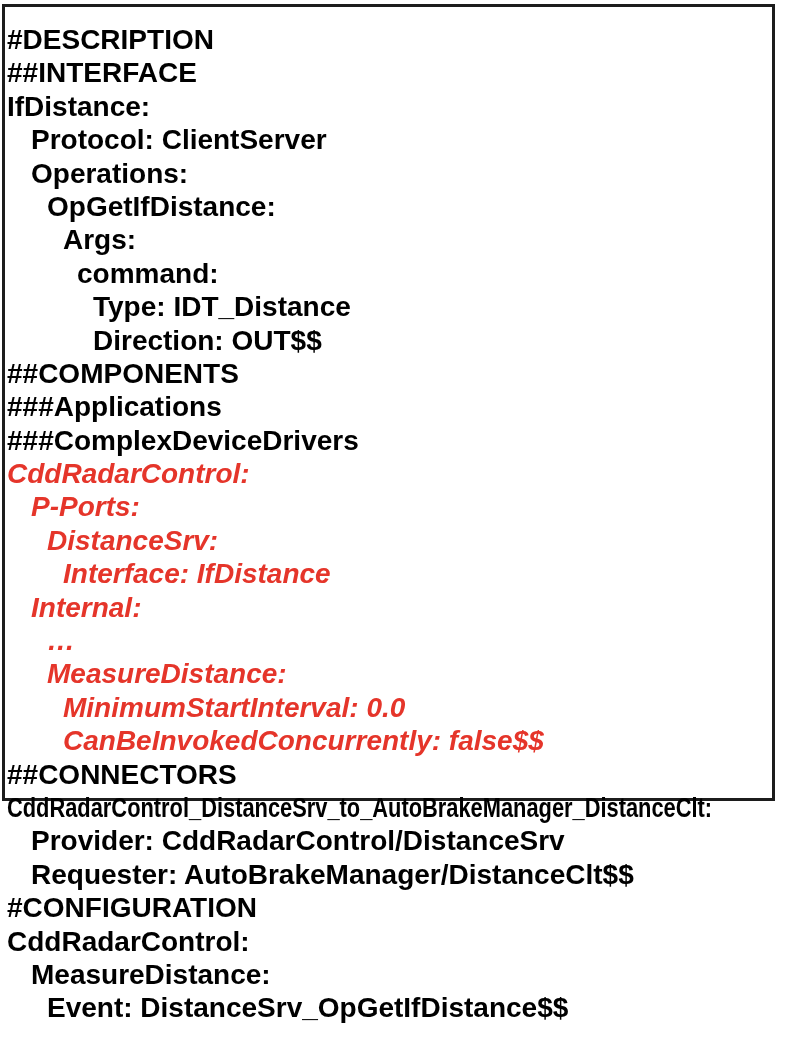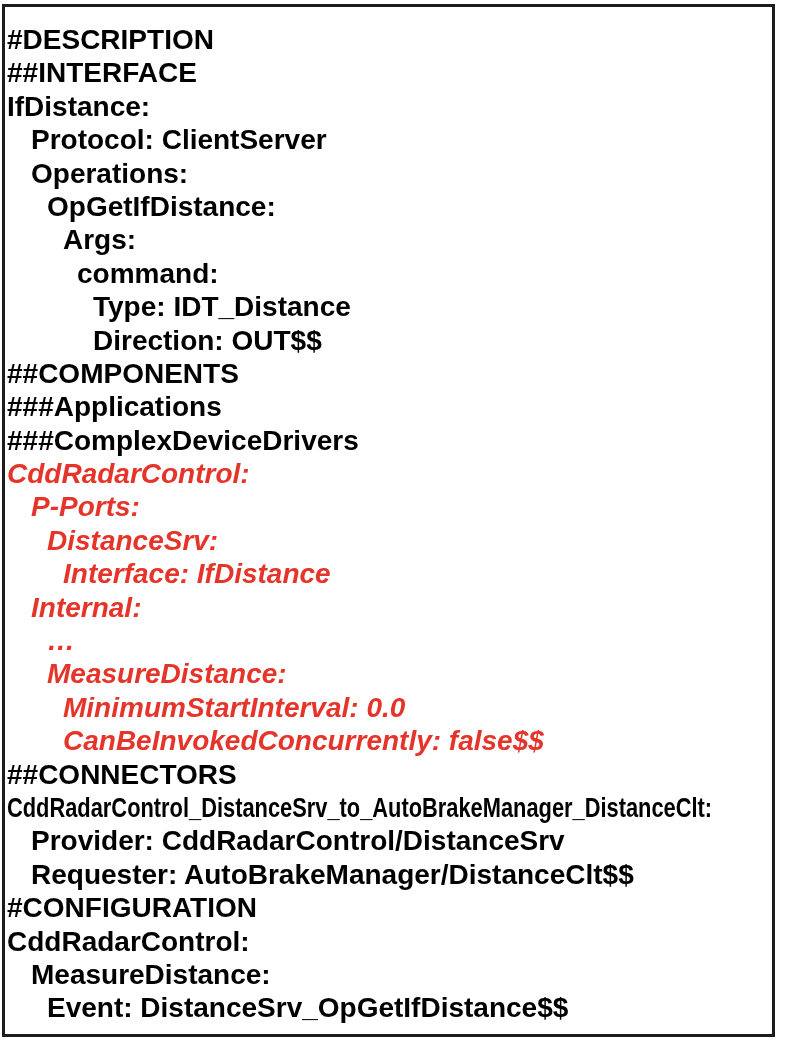--- a/index.html
+++ b/index.html
@@ -9,21 +9,21 @@
     height: 1050px;
     background: #ffffff;
     overflow: hidden;
     font-family: "Liberation Sans", "DejaVu Sans", sans-serif;
   }
   .frame {
     position: absolute;
     left: 2px;
     top: 4px;
     width: 773px;
-    height: 1033px;
+    height: 797px;
     border: 3px solid #1c1c1c;
     box-sizing: border-box;
     background: #ffffff;
   }
   .code {
     padding: 16px 2px 0 2px;
     font-size: 28px;
     line-height: 33.4px;
     font-weight: 700;
     color: #000000;

